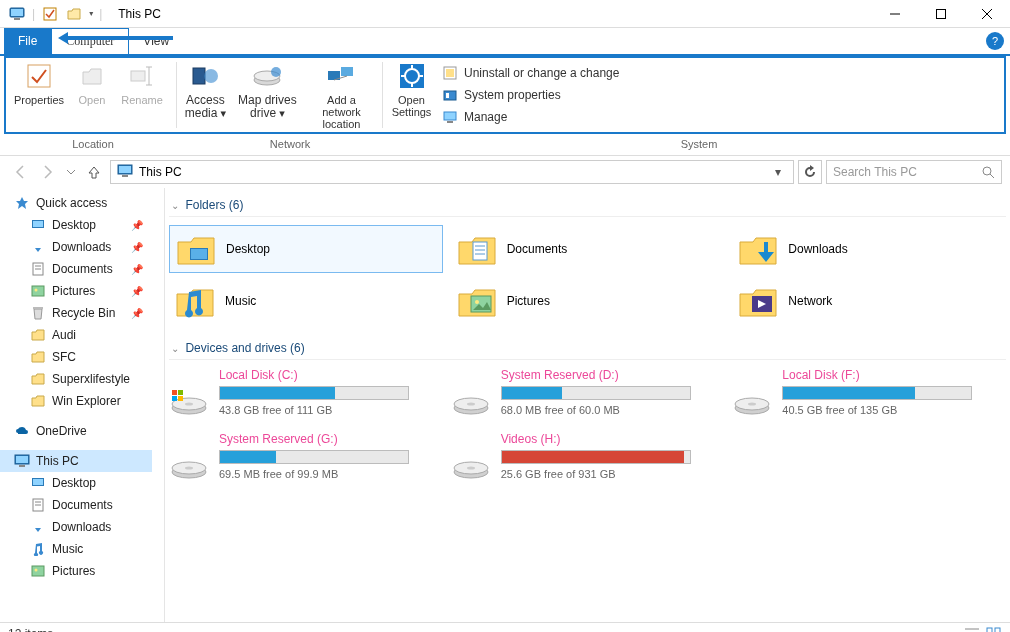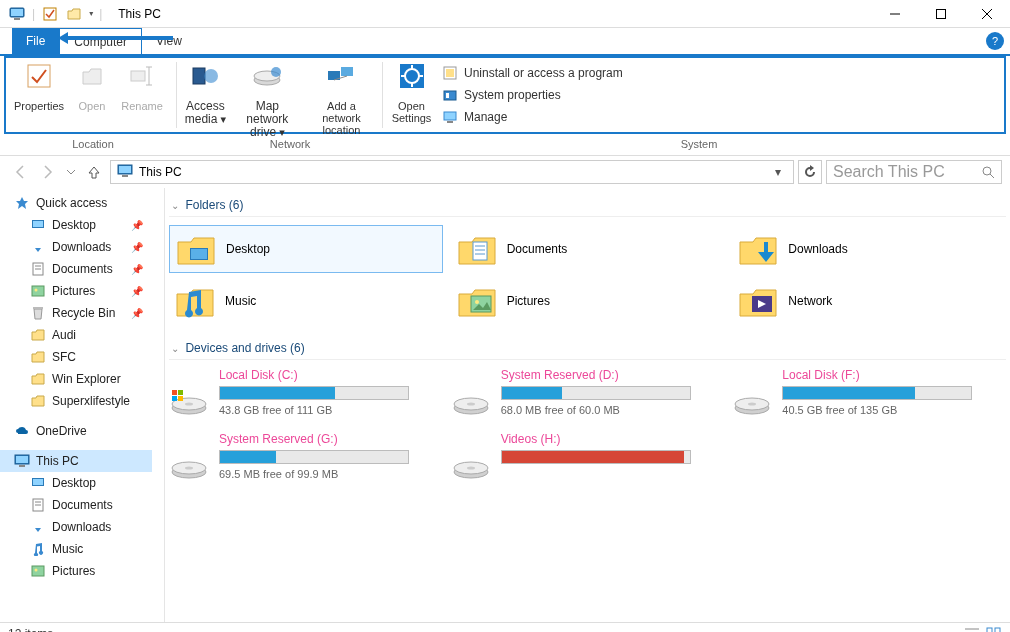--- a/index.html
+++ b/index.html
@@ -7,35 +7,35 @@
 
 
 .titlebar { height: 28px; display: flex; align-items: center; border-bottom: 1px solid #ddd; background: #fff; }
 .titlebar .qat { display: flex; align-items: center; gap: 6px; padding: 0 8px; }
 .qat-icon { width: 18px; height: 18px; display: flex; align-items: center; justify-content: center; }
 .titlebar .title { margin-left: 8px; font-size: 12px; color: #000; }
 .winbtns { margin-left: auto; display: flex; }
 .winbtn { width: 46px; height: 28px; display: flex; align-items: center; justify-content: center; color: #333; }
 
 
-.ribbon-tabs { height: 28px; display: flex; align-items: stretch; border-bottom: 2px solid #1979ca; padding-left: 12px; }
+.ribbon-tabs { height: 28px; display: flex; align-items: stretch; border-bottom: 2px solid #1979ca; padding-left: 4px; }
 .ribbon-tab { padding: 0 14px; display: flex; align-items: center; font-size: 12px; color: #333; cursor: default; }
 .ribbon-tab.file { background: #1979ca; color: #fff; }
-.ribbon-tab.active { border: 1px solid #1979ca; border-bottom: none; }
+.ribbon-tab.active { border: 1px solid #1979ca; border-bottom: none; font-family: Liberation Serif, serif; }
 .help-icon { margin-left:auto; width:18px; height:18px; border-radius:50%; background:#1979ca; color:#fff; display:flex; align-items:center; justify-content:center; font-size:11px; margin-right:6px; align-self:center; }
 
 
 .annot-arrow { position:absolute; top:30px; left:58px; width:120px; height:16px; pointer-events:none; z-index:5; }
 .annot-arrow svg { width:100%; height:100%; overflow:visible; }
 
 
 .ribbon-body { height: 78px; border: 2px solid #1979ca; margin: 0 4px 4px 4px; display:flex; background:#fff; position:relative;}
 .rgroup { display:flex; flex-direction:column; padding:2px 6px 0 6px; }
 .rgroup .buttons { display:flex; gap:6px; flex:1; align-items:flex-start; }
-.rbtn { display:flex; flex-direction:column; align-items:center; width:54px; gap:10px; padding-top:2px; }
+.rbtn { display:flex; flex-direction:column; align-items:center; width:54px; gap:4px; padding-top:2px; }
 .rbtn .ric { width:30px; height:28px; display:flex; align-items:center; justify-content:center; }
 .rbtn .rlab { font-size:11px; color:#333; text-align:center; line-height:1.1; }
 .rbtn.disabled .rlab { color:#aaa; }
 .rgroup-div { width:1px; background:#e0e0e0; margin:4px 0; }
 .sysgroup .sysrow { display:flex; align-items:center; gap:6px; height:22px; font-size:12px; color:#333;}
 .sysgroup .sic { width:16px; height:16px; display:flex; align-items:center; justify-content:center; }
 .sysgroup { padding:2px 10px 0 6px; }
 .settings-btn { width:45px; }
 
 .group-label-strip { height:18px; display:flex; border-bottom:1px solid #ddd; padding-left:4px;}
@@ -46,21 +46,21 @@
 
 
 .navrow { height:32px; display:flex; align-items:center; gap:4px; padding:0 8px; }
 .navarrow { width:24px; height:24px; display:flex; align-items:center; justify-content:center; color:#999; }
 .navarrow.enabled { color:#333; }
 .addrbar { flex:1; height:24px; border:1px solid #ccc; display:flex; align-items:center; padding:0 6px; gap:6px; }
 .addr-icon { width:16px; height:16px; }
 .addrdrop { width:18px; display:flex; justify-content:center; color:#555;}
 .refreshbtn { width:24px; height:24px; display:flex; align-items:center; justify-content:center; border:1px solid #ccc; color:#555;}
 .searchbox { width:176px; height:24px; border:1px solid #ccc; display:flex; align-items:center; padding:0 6px; gap:6px; color:#888;}
-.searchbox input { border:none; outline:none; width:100%; font-size:16px; color:#4c1d95;}
+.searchbox input { border:none; outline:none; width:100%; font-size:12px; color:#4c1d95;}
 .searchbox input::placeholder{color:#999;}
 
 
 .body { display:flex; height:434px; }
 .nav { width:165px; border-right:1px solid #e5e5e5; overflow:hidden; padding:4px 12px 0 0;}
 .navitem { display:flex; align-items:center; height:22px; padding-left:14px; gap:6px; font-size:12px; color:#222; position:relative;}
 .navitem.indent { padding-left:30px; }
 .navitem.selected { background:#cde8ff; }
 .navitem .pin { margin-left:auto; margin-right:8px; color:#888; font-size:10px;}
 .navitem .nic { width:16px; height:16px; display:flex; align-items:center; justify-content:center;}
@@ -203,21 +203,21 @@
         <span class="rlab"><span>Access media</span> ▾</span>
       </div>
       <div class="rbtn" style="width:72px;">
         <span class="ric">
             <svg width="30" height="20">
               <ellipse cx="15" cy="14" rx="13" ry="5" fill="#d8d8d8" stroke="#aaa"></ellipse>
               <ellipse cx="15" cy="10" rx="13" ry="5" fill="#eee" stroke="#aaa"></ellipse>
               <circle cx="24" cy="6" r="5" fill="#3a8ad0" opacity="0.7"></circle>
             </svg>
           </span>
-        <span class="rlab"><span>Map network drive</span> ▾</span>
+        <span class="rlab"><span>Map drives drive</span> ▾</span>
       </div>
       <div class="rbtn" style="width:74px;justify-content:flex-end;">
         <span class="ric">
             <svg width="30" height="22">
               <rect x="2" y="6" width="12" height="9" fill="#2a7ab8"></rect>
               <rect x="15" y="2" width="12" height="9" fill="#5aaae0"></rect>
               <line x1="8" y1="15" x2="21" y2="11" stroke="#888"></line>
             </svg>
           </span>
         <span class="rlab">Add a network location</span>
@@ -243,21 +243,21 @@
       <span class="rlab">Open Settings</span>
     </div>
     <div style="display:flex; flex-direction:column; gap:0; padding-top:2px;">
       <div class="sysrow">
         <span class="sic">
             <svg width="14" height="14">
               <rect x="1" y="1" width="12" height="12" fill="#fff" stroke="#999"></rect>
               <rect x="3" y="3" width="8" height="8" fill="#ffe08a"></rect>
             </svg>
           </span>
-        <span>Uninstall or access a program</span>
+        <span>Uninstall or change a change</span>
       </div>
       <div class="sysrow">
         <span class="sic">
             <svg width="14" height="14">
               <rect x="1" y="3" width="12" height="9" fill="#3a8ad0" stroke="#1a5a90"></rect>
               <rect x="3" y="5" width="3" height="5" fill="#fff"></rect>
             </svg>
           </span>
         <span>System properties</span>
       </div>
@@ -405,29 +405,29 @@
             </svg>
           </span>
           <span>SFC</span>
         </div>
         <div class="navitem indent">
           <span class="nic">
             <svg width="14" height="12">
               <path d="M1 3 L5 3 L6 1 L13 1 L13 11 L1 11 Z" fill="#ffe08a" stroke="#c9a94a"></path>
             </svg>
           </span>
+          <span>Superxlifestyle</span>
+        </div>
+        <div class="navitem indent">
+          <span class="nic">
+            <svg width="14" height="12">
+              <path d="M1 3 L5 3 L6 1 L13 1 L13 11 L1 11 Z" fill="#ffe08a" stroke="#c9a94a"></path>
+            </svg>
+          </span>
           <span>Win Explorer</span>
-        </div>
-        <div class="navitem indent">
-          <span class="nic">
-            <svg width="14" height="12">
-              <path d="M1 3 L5 3 L6 1 L13 1 L13 11 L1 11 Z" fill="#ffe08a" stroke="#c9a94a"></path>
-            </svg>
-          </span>
-          <span>Superxlifestyle</span>
         </div>
       </div>
     <div class="navgap"></div>
     <div class="navitem">
       <span class="nic">
           <svg width="16" height="12">
             <path d="M4 8 Q2 8 2 6 Q2 4 4 4 Q5 2 8 2 Q11 2 12 5 Q14 5 14 7 Q14 9 12 9 L4 9 Z" fill="#0a64a4"></path>
           </svg>
         </span>
       <span>OneDrive</span>
@@ -643,20 +643,21 @@
                 <ellipse cx="19" cy="20" rx="17" ry="6" fill="#d0d0d0" stroke="#aaa"></ellipse>
                 <ellipse cx="19" cy="16" rx="17" ry="6" fill="#eee" stroke="#aaa"></ellipse>
                 <ellipse cx="19" cy="16" rx="4" ry="1.5" fill="#ccc"></ellipse>
               </svg>
             </span>
     <div class="drive-body">
       <div class="drive-name">Videos (H:)</div>
       <div class="drive-bar">
                 <div class="drive-fill red" style="width:97%"></div>
               </div>
+      <div class="drive-free">25.6 GB free of 931 GB</div>
     </div>
           </div>
         </div>
     </div>
   </div>
 </div>
 
 <div class="statusbar">
   <span>12 items</span>
   <div class="viewbtns">

